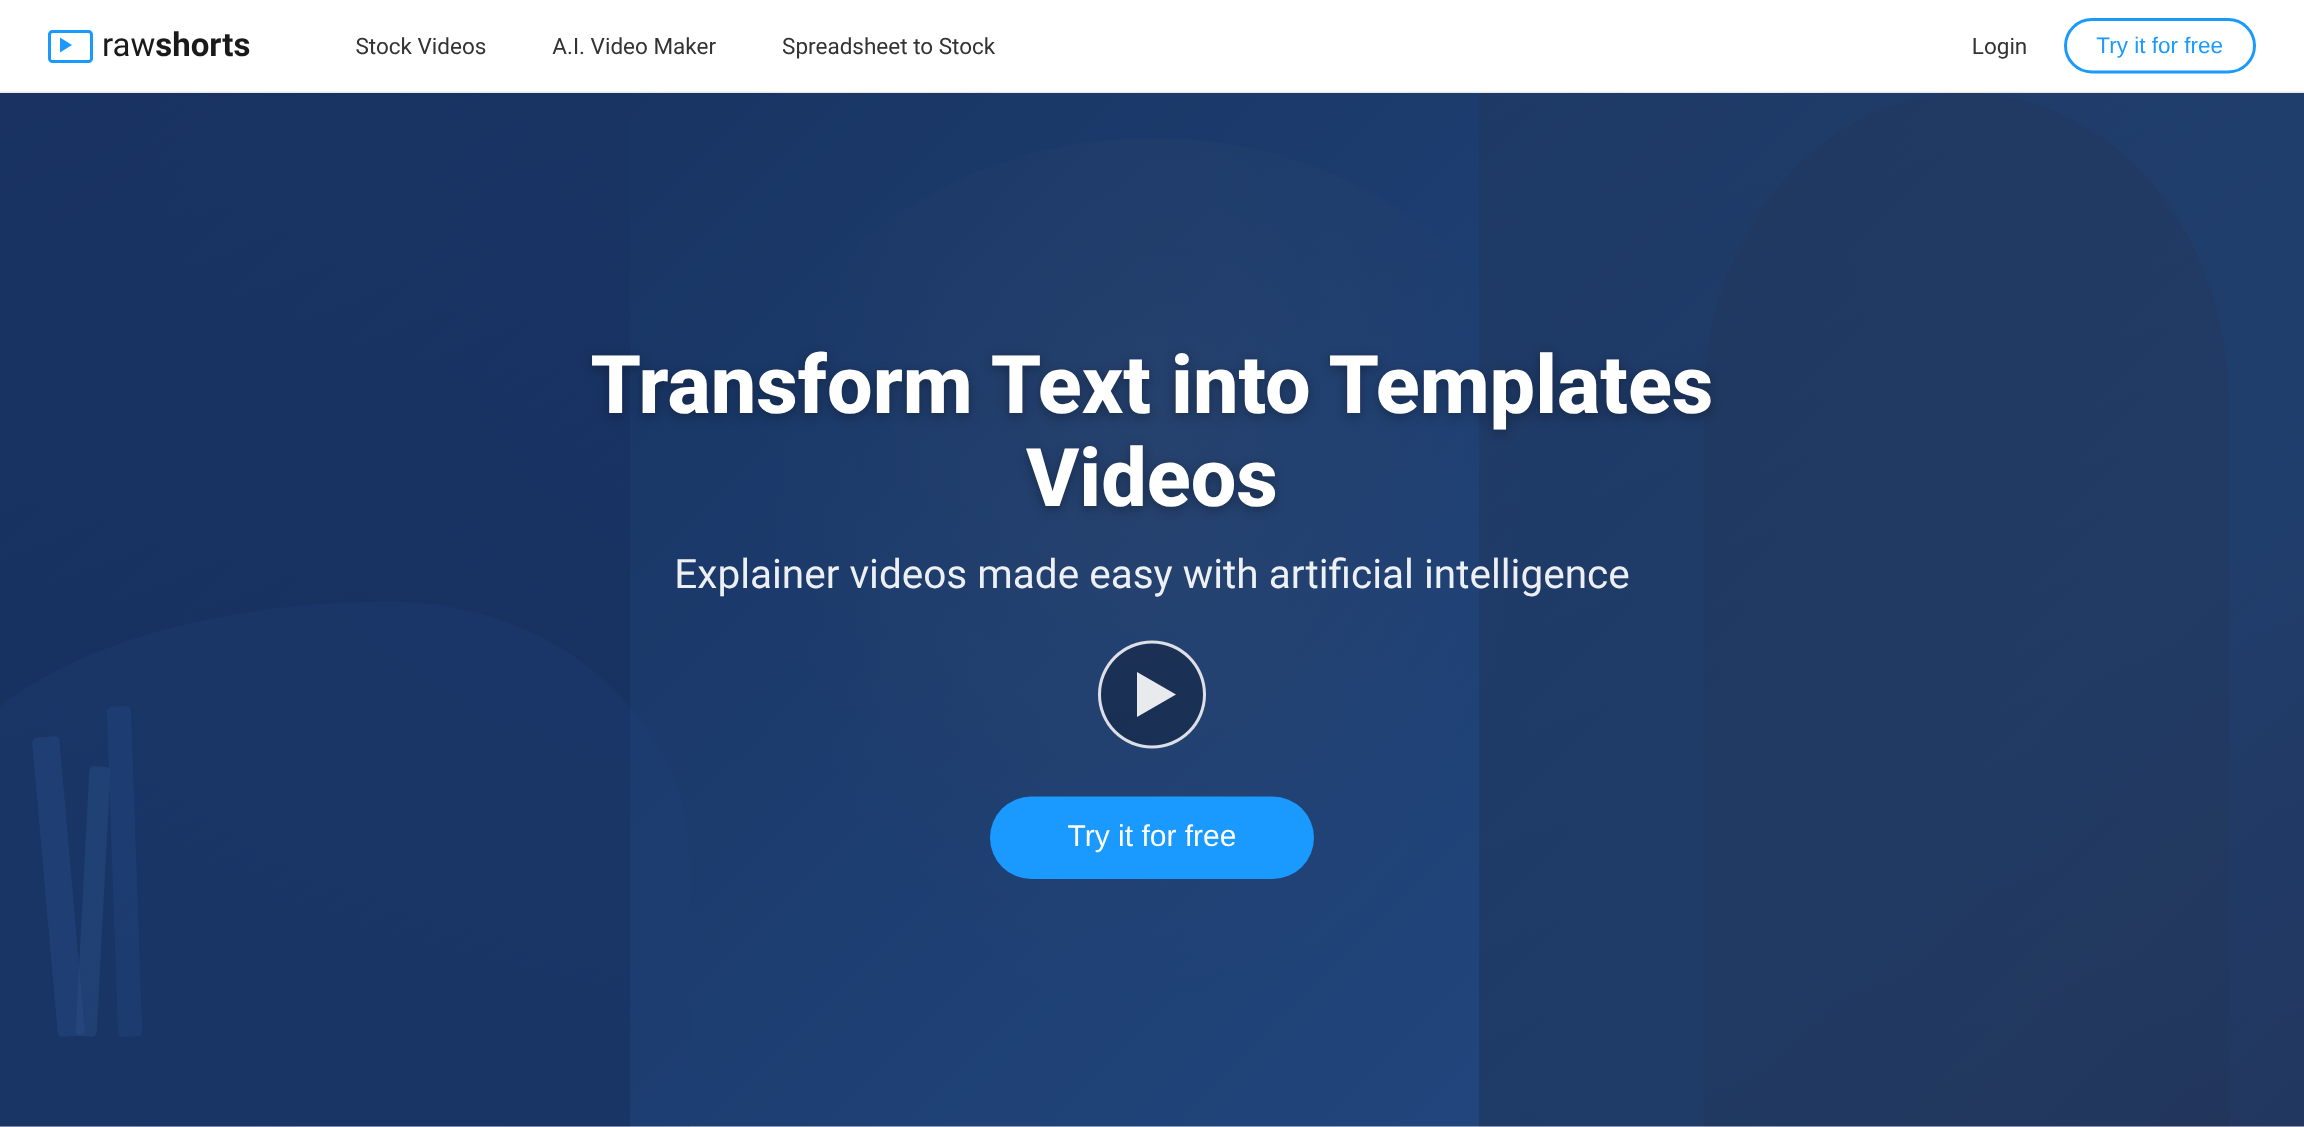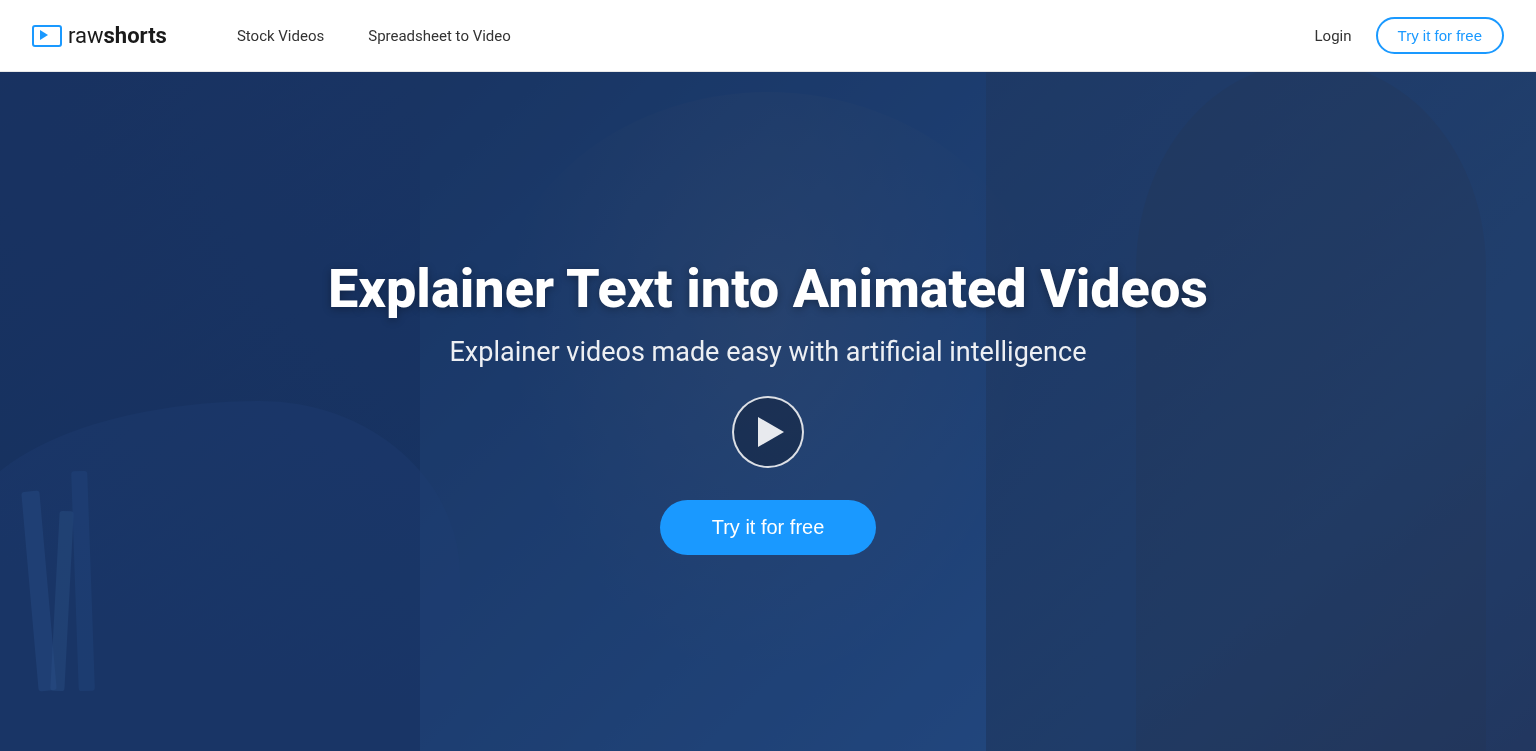--- a/index.html
+++ b/index.html
@@ -8,21 +8,21 @@
       font-family: -apple-system, BlinkMacSystemFont, 'Segoe UI', Roboto, Helvetica, Arial, sans-serif;
       width: 1536px;
       height: 751px;
       overflow: hidden;
     }
 
     
     .navbar {
       position: absolute;
       top: 0; left: 0; right: 0;
-      height: 72px;
+      height: 62px;
       background: #ffffff;
       display: flex;
       align-items: center;
       padding: 0 32px;
       z-index: 10;
       border-bottom: 1px solid #e8e8e8;
     }
 
     .logo {
       display: flex;
@@ -233,21 +233,22 @@
 <nav class="navbar">
   <a class="logo" href="#">
     <span class="logo-monitor"></span>
     <span class="logo-text">
       <span class="raw">raw</span><span class="shorts">shorts</span>
     </span>
   </a>
 
   <div class="nav-links">
     <a class="nav-link">Stock Videos</a>
-    <a class="nav-link">Spreadsheet to Video</a>
+    <a class="nav-link">A.I. Video Maker</a>
+    <a class="nav-link">Spreadsheet to Stock</a>
   </div>
 
   <div class="nav-right">
     <a class="login-link">Login</a>
     <button class="try-free-btn-nav">Try it for free</button>
   </div>
 </nav>
 
 <section class="hero">
 
@@ -266,20 +267,20 @@
     <div style="position:absolute;bottom:0;right:0;width:550px;height:100%;background:linear-gradient(160deg,rgba(60,45,35,0.25) 0%,rgba(35,25,15,0.4) 100%);"></div>
 
     <div style="position:absolute;bottom:0;right:50px;width:350px;height:689px;background:rgba(70,50,30,0.2);border-radius:50% 50% 0 0 / 30% 30% 0 0;"></div>
 
     <div style="position:absolute;top:30px;left:50%;transform:translateX(-50%);width:560px;height:620px;background:radial-gradient(ellipse at 50% 35%,rgba(180,150,110,0.18) 0%,transparent 65%);border-radius:50% 50% 0 0/40% 40% 0 0;"></div>
 
     <div class="hero-overlay"></div>
   </div>
 
   <div class="hero-content">
-    <h1 class="hero-title">Explainer Text into Animated Videos</h1>
+    <h1 class="hero-title">Transform Text into Templates Videos</h1>
     <p class="hero-subtitle">Explainer videos made easy with artificial intelligence</p>
     <button class="play-btn">
       <span class="play-triangle"></span>
     </button>
     <button class="try-free-btn-hero">Try it for free</button>
   </div>
 </section>
 
 </body></html>

